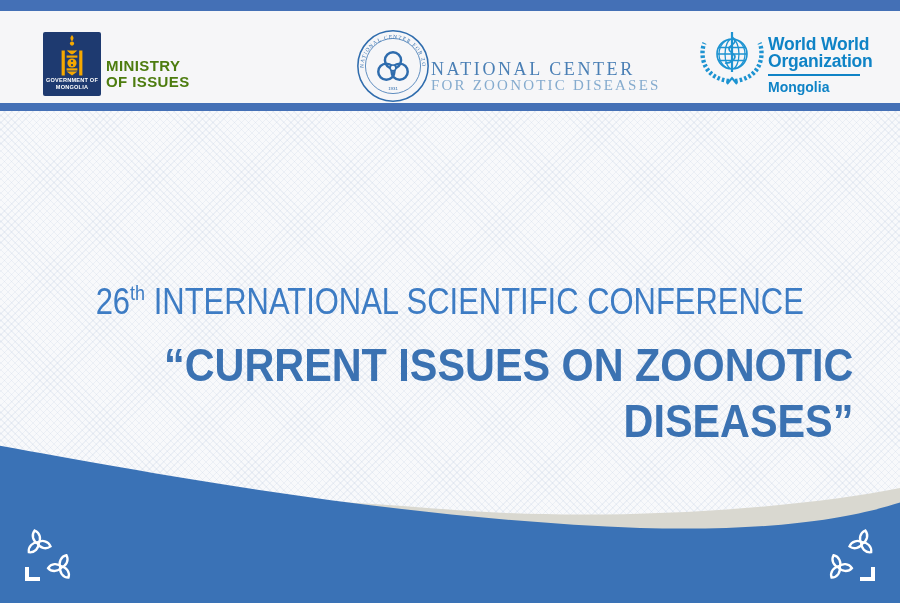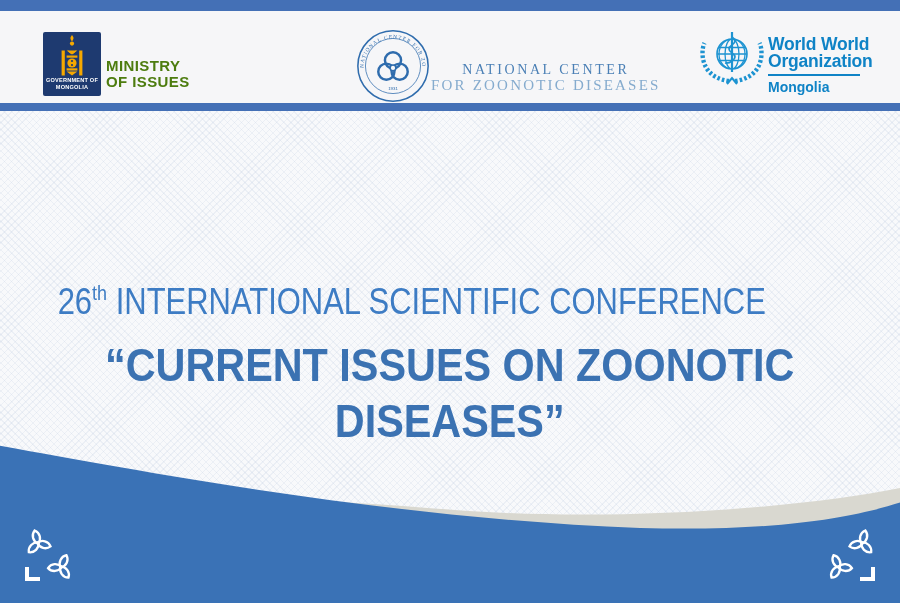--- a/index.html
+++ b/index.html
@@ -13,41 +13,41 @@
   .stripe{position:absolute;left:0;top:103px;width:900px;height:8px;background:#4470b6;}
   
   .moh-box{position:absolute;left:43px;top:21px;width:58px;height:64px;background:#1e3a70;border-radius:2px;
     display:flex;flex-direction:column;align-items:center;justify-content:flex-start;}
   .moh-box .soyombo{margin-top:3px;}
   .moh-gov{color:#fff;font-weight:bold;font-size:5.6px;line-height:6.5px;text-align:center;letter-spacing:.2px;margin-top:1px;}
   .moh-name{position:absolute;left:106px;top:47px;color:#4d7c0f;font-weight:bold;font-size:15px;line-height:15.5px;letter-spacing:.4px;}
   
   .seal{position:absolute;left:355px;top:17px;width:76px;height:76px;}
   .nczd-name{position:absolute;left:431px;top:50px;font-family:"Liberation Serif",serif;}
-  .nczd-name .l1{color:#4a7fb5;font-size:14px;letter-spacing:2.6px;line-height:17px;text-align:center;}
+  .nczd-name .l1{color:#4a7fb5;font-size:18px;letter-spacing:2.6px;line-height:17px;}
   .nczd-name .l2{color:#85abce;font-size:15px;letter-spacing:2.2px;line-height:14px;}
   
   .who-emblem{position:absolute;left:700px;top:17px;width:64px;height:58px;}
   .who-text{position:absolute;left:768px;top:25px;}
   .who-text .nm{color:#0f83c6;font-weight:bold;font-size:17.5px;line-height:16.5px;letter-spacing:-0.2px;}
   .who-rule{width:92px;height:2px;background:#0f83c6;margin:5px 0 3px 0;}
   .who-country{color:#0f83c6;font-weight:bold;font-size:14px;}
   
   .main{
     position:absolute;left:0;top:111px;width:900px;height:492px;
     background-color:#f8f9fb;
     background-image:
       repeating-linear-gradient(45deg, rgba(185,200,222,.20) 0 1px, transparent 1px 5px),
       repeating-linear-gradient(-45deg, rgba(185,200,222,.20) 0 1px, transparent 1px 5px);
   }
-  .title-line{position:absolute;left:0;top:170px;width:900px;text-align:left;
+  .title-line{position:absolute;left:0;top:170px;width:900px;text-align:center;
     color:#3d7cc4;font-size:36px;font-weight:400;white-space:nowrap;}
   .title-line .inner{display:inline-block;transform:scaleX(.86);transform-origin:center;}
   .title-line sup{font-size:58%;vertical-align:14px;letter-spacing:0;}
-  .theme{position:absolute;left:0;top:226px;width:900px;text-align:center;
+  .theme{position:absolute;left:0;top:226px;width:900px;text-align:right;
     color:#3b72b2;font-weight:bold;font-size:47px;line-height:56px;white-space:nowrap;}
   .theme .inner{display:inline-block;transform:scaleX(.88);transform-origin:center;}
   .when-where{position:absolute;left:0;top:410px;width:900px;text-align:center;
     color:#2d73c0;font-size:26px;line-height:31px;}
   
   .wave{position:absolute;left:0;bottom:0;width:900px;height:160px;display:block;}
   .ornament{position:absolute;width:100px;height:72px;}
   .orn-left{left:20px;top:524px;}
   .orn-right{left:780px;top:524px;}
 </style>

